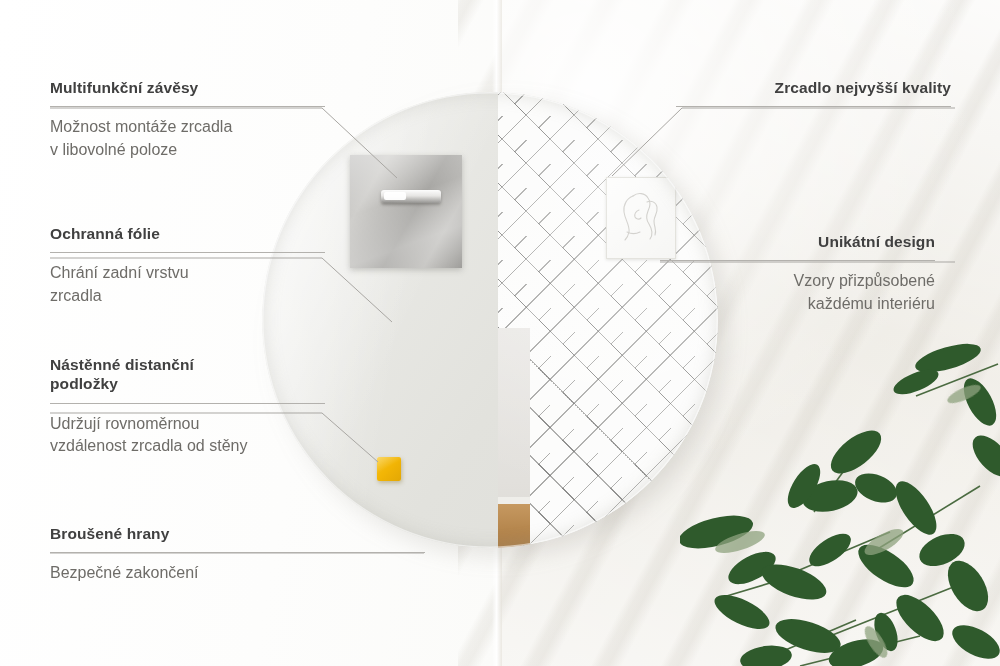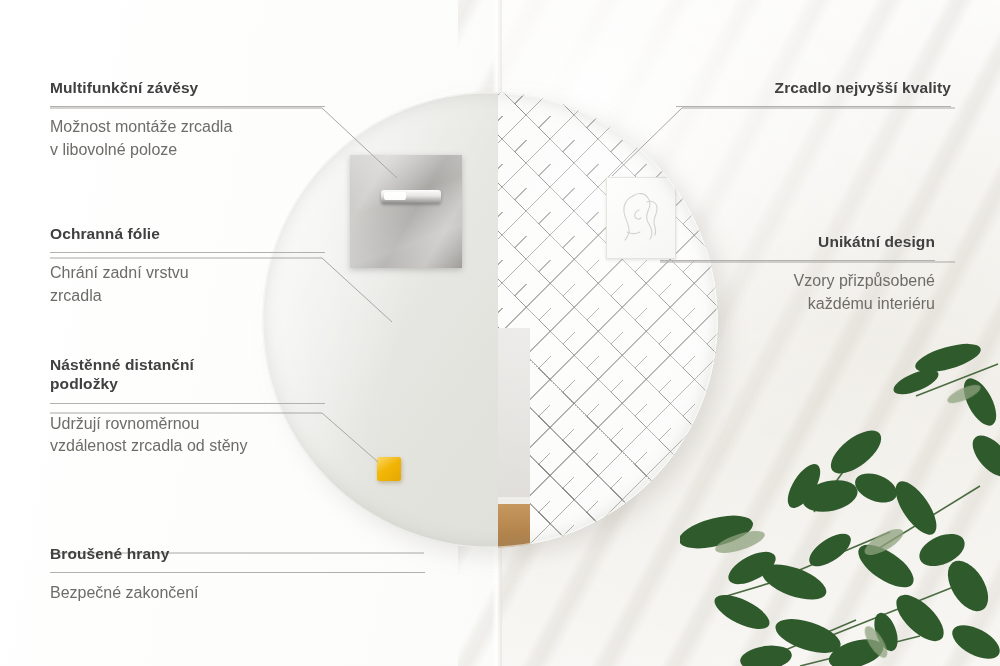--- a/index.html
+++ b/index.html
@@ -262,21 +262,21 @@
       <span>Nástěnné distanční</span><br>
       <span>podložky</span>
     </h3>
     <div class="rule"></div>
     <p>
       <span>Udržují rovnoměrnou</span><br>
       <span>vzdálenost zrcadla od stěny</span>
     </p>
   </div>
 
-  <div class="callout left" style="top:544px;width:375px;">
+  <div class="callout left" style="top:524px;width:375px;">
     <h3>Broušené hrany</h3>
     <div class="rule"></div>
     <p>
       <span>Bezpečné zakončení</span>
     </p>
   </div>
 
   <div class="callout right" style="left:676px;top:78px;width:275px;">
     <h3>Zrcadlo nejvyšší kvality</h3>
     <div class="rule"></div>

